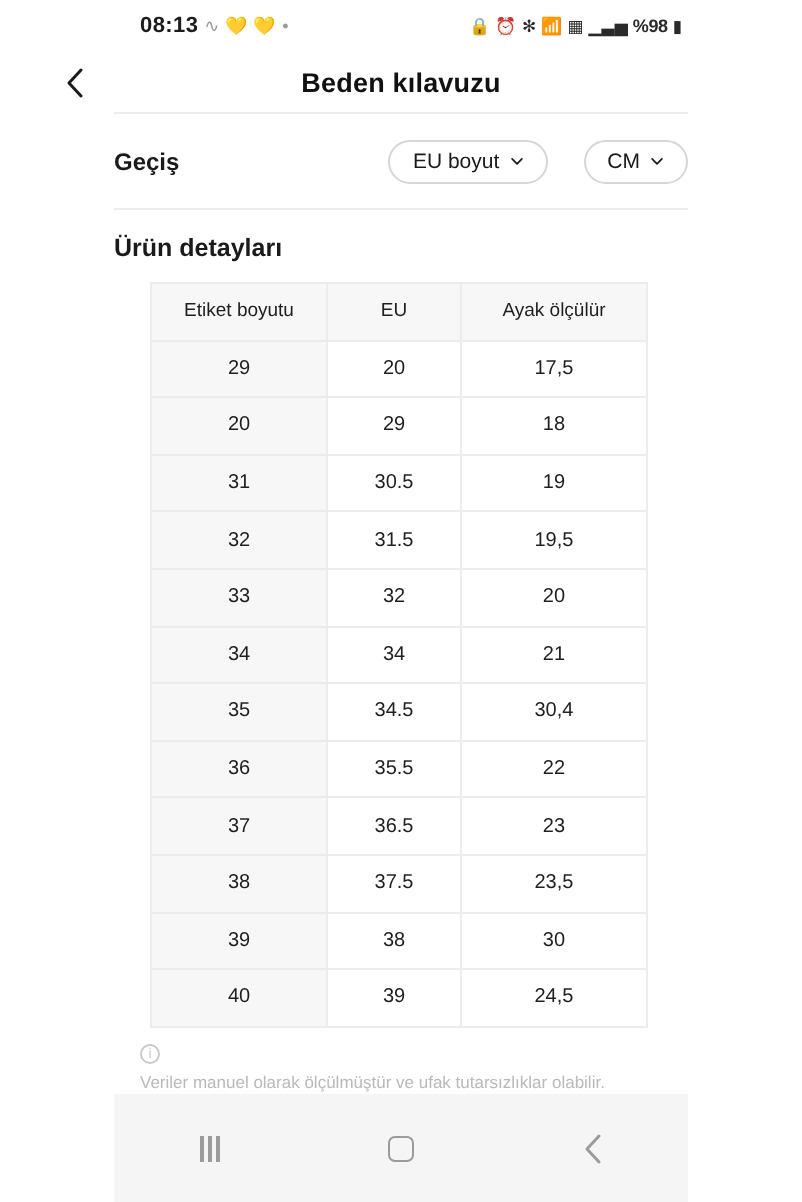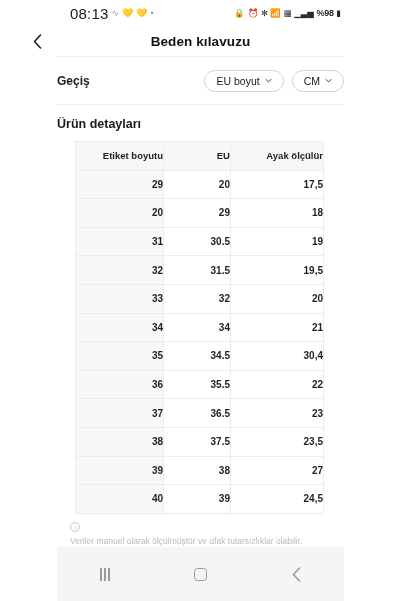--- a/index.html
+++ b/index.html
@@ -11,21 +11,21 @@
     -webkit-font-smoothing:antialiased;
   }
   .phone { position:relative; width:401px; height:601px; background:#ffffff; overflow:hidden; }
 
   
   .statusbar {
     height:26px; display:flex; align-items:center;
     padding:0 60px 0 70px; font-size:10.5px; color:#1c1c1c;
   }
   .sb-left { display:flex; align-items:center; gap:3px; }
-  .sb-time { font-size:15px; font-weight:400; letter-spacing:.2px; }
+  .sb-time { font-size:11px; font-weight:700; letter-spacing:.2px; }
   .sb-emoji { font-size:9px; line-height:1; }
   .e-orange { color:#f5a623; }
   .e-gray { color:#9a9a9a; }
   .sb-right { margin-left:auto; display:flex; align-items:center; gap:2.5px; font-size:8px; color:#2a2a2a; }
   .sb-right .glyph { font-size:8.5px; line-height:1; }
   .sb-batt { font-size:9px; font-weight:600; letter-spacing:-.2px; }
 
   
   .appbar {
     position:relative; height:30px; display:flex; align-items:center;
@@ -41,21 +41,21 @@
     pointer-events:none;
   }
   .divider { height:1px; background:#ededed; margin:0 57px; }
 
   
   .conv-row {
     display:flex; align-items:center; justify-content:space-between;
     padding:13px 57px 12px 57px;
   }
   .conv-label { font-size:12px; font-weight:700; color:#1a1a1a; }
-  .pills { display:flex; gap:8px; align-items:center; }
+  .pills { display:flex; gap:18px; align-items:center; }
   .pill {
     display:inline-flex; align-items:center; gap:5px;
     border:1px solid #d6d6d6; border-radius:999px;
     padding:4px 11px; font-size:10.5px; color:#1a1a1a; background:#fff;
     cursor:pointer; white-space:nowrap;
   }
   .chev { display:inline-block; width:7px; height:7px; position:relative; top:-1px; }
 
   
   .sect-row {
@@ -71,21 +71,21 @@
     display:inline-flex; align-items:center; justify-content:center;
     width:10px; height:10px; border:1px solid #b5b5b5; border-radius:50%;
     font-size:7px; line-height:1; color:#b5b5b5; font-style:normal;
   }
 
   
   .table-wrap { padding:0 77px 0 75px; }
   table { width:100%; border-collapse:collapse; table-layout:fixed; }
   table, td, th { border:1px solid #ececec; }
   th, td {
-    text-align:right; font-size:10px; font-weight:700; color:#1f1f1f;
+    text-align:center; font-size:10px; font-weight:400; color:#1f1f1f;
     height:28.6px; padding:0; background:#ffffff;
   }
   thead th { background:#f7f7f7; font-size:9.5px; }
   col.c1 { width:35.5%; }
   col.c2 { width:27%; }
   col.c3 { width:37.5%; }
   tbody td.col-first { background:#f7f7f7; }
 
   
   .footnote {
@@ -227,21 +227,21 @@
             <td>23</td>
           </tr>
           <tr>
             <td class="col-first">38</td>
             <td>37.5</td>
             <td>23,5</td>
           </tr>
           <tr>
             <td class="col-first">39</td>
             <td>38</td>
-            <td>27</td>
+            <td>30</td>
           </tr>
           <tr>
             <td class="col-first">40</td>
             <td>39</td>
             <td>24,5</td>
           </tr>
         </tbody>
     </table>
   </div>
 

